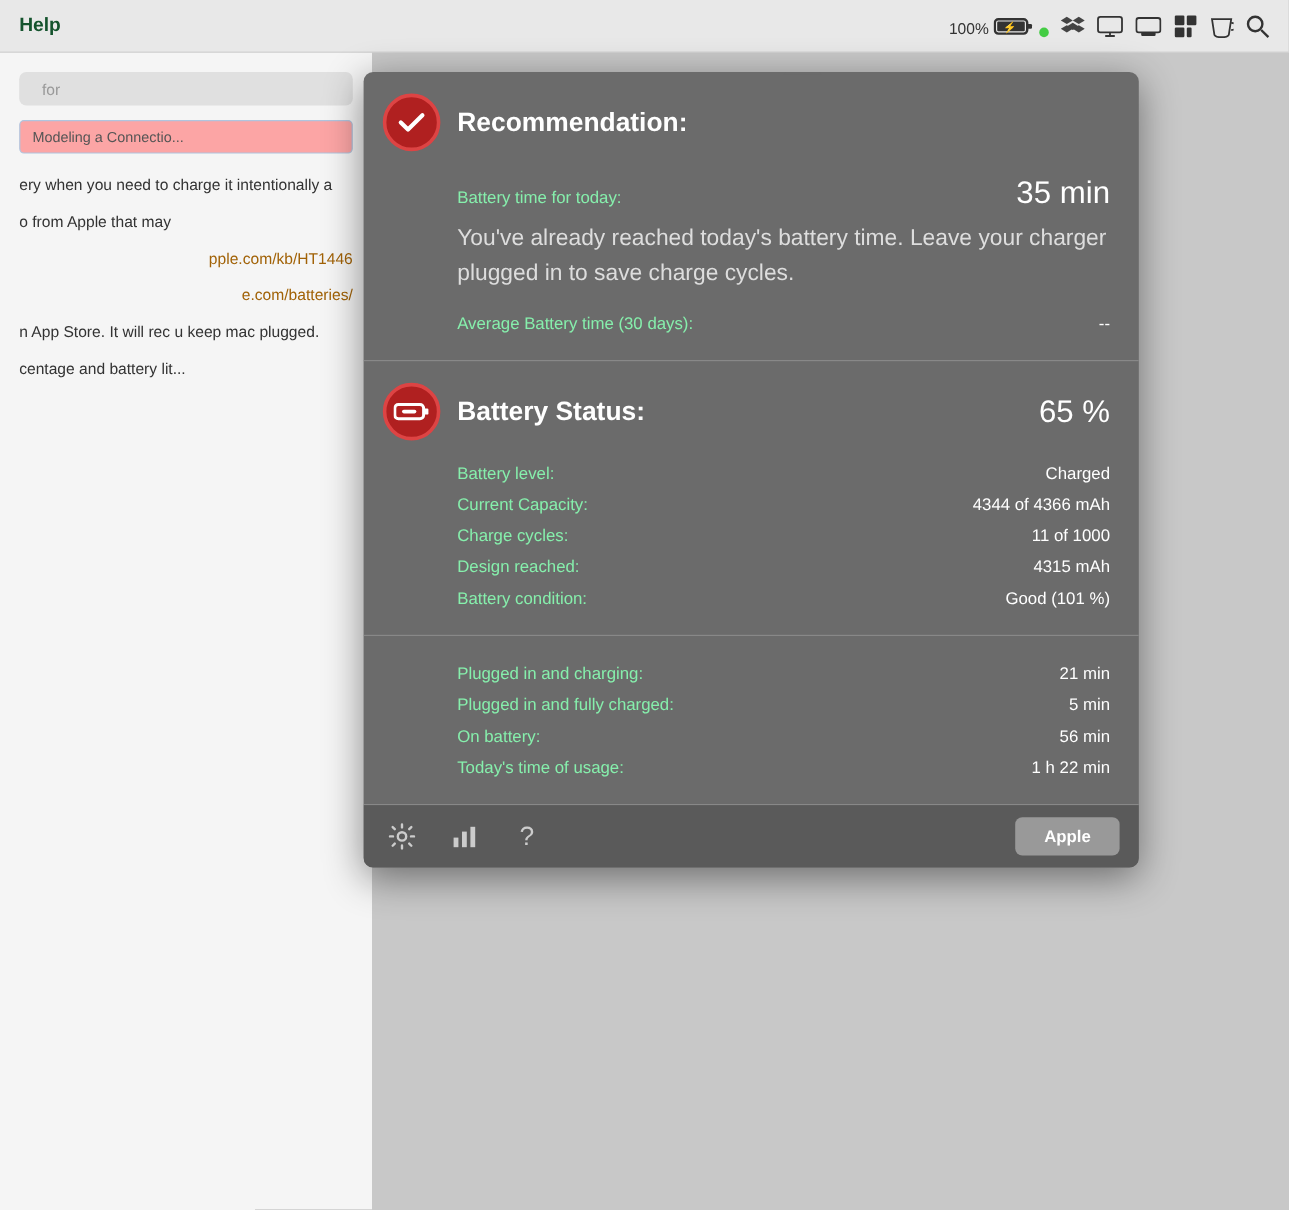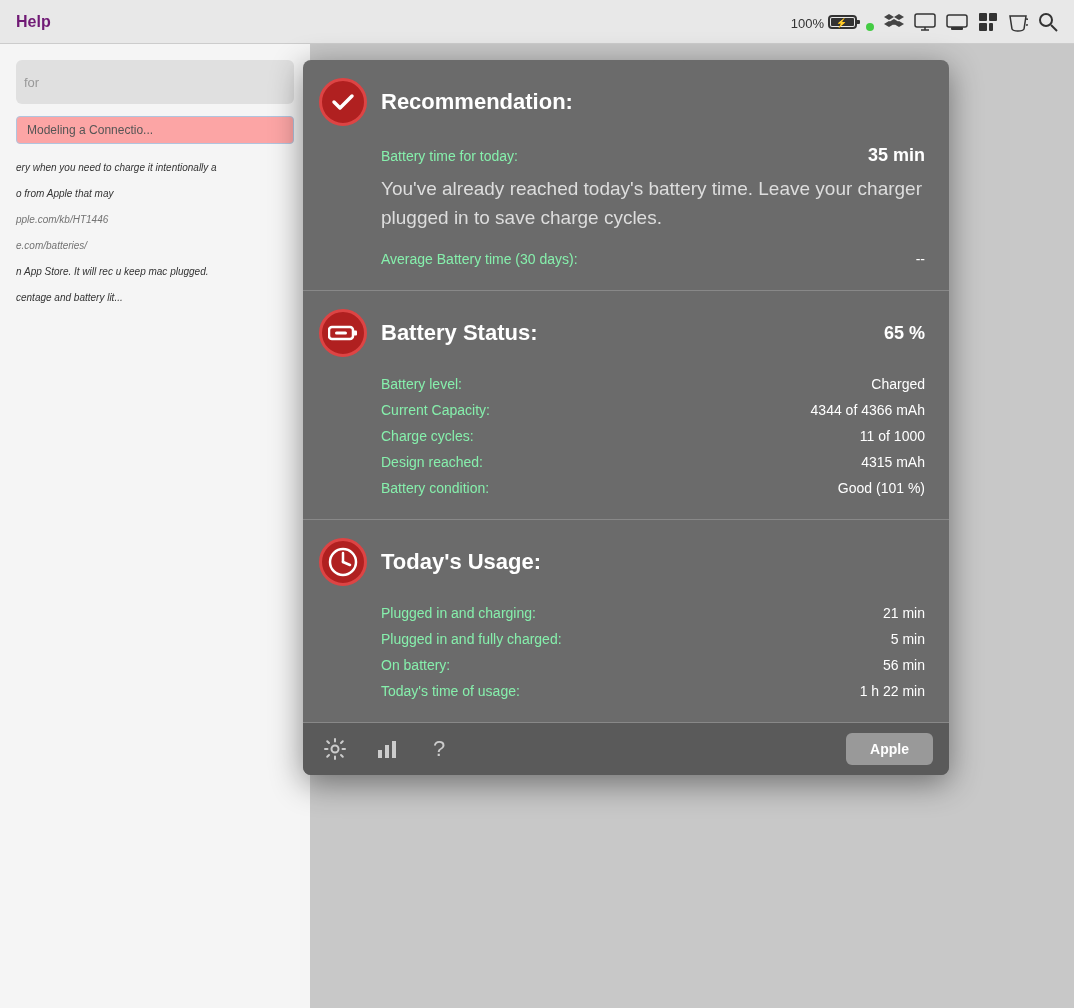--- a/index.html
+++ b/index.html
@@ -20,21 +20,21 @@
       background: #e8e8e8;
       display: flex;
       align-items: center;
       justify-content: space-between;
       padding: 0 16px;
       border-bottom: 1px solid #ccc;
     }
     .menubar-left {
       font-size: 16px;
       font-weight: 600;
-      color: #701a75;
+      color: #14532d;
     }
     .menubar-right {
       display: flex;
       align-items: center;
       gap: 10px;
       font-size: 13px;
       color: #333;
     }
     .battery-indicator {
       display: flex;
@@ -49,47 +49,46 @@
       top: 44px;
       left: 0;
       width: 310px;
       height: calc(100% - 44px);
       background: #f5f5f5;
       padding: 16px;
       overflow: hidden;
     }
     .bg-search-bar {
       width: 100%;
-      height: 44px;
+      height: 28px;
       background: #e0e0e0;
       border-radius: 6px;
       margin-bottom: 12px;
       display: flex;
       align-items: center;
-      padding: 0 8px;
+      padding: 0 19px;
       color: #999;
       font-size: 13px;
     }
     .bg-tab {
       background: #fca5a5;
       border: 1px solid #b0c4de;
       border-radius: 4px;
       padding: 6px 10px;
       font-size: 12px;
       color: #555;
       margin-bottom: 16px;
     }
     .bg-text {
-      font-size: 10px;
+      font-size: 13px;
       color: #333;
       line-height: 1.6;
-      font-style: italic;
     }
     .bg-text p { margin-bottom: 10px; }
-    .bg-link { color: #737373; }
+    .bg-link { color: #a16207; text-align: right; }
 
     
     .dropdown-panel {
       position: absolute;
       top: 60px;
       left: 303px;
       width: 646px;
       background: #6b6b6b;
       border-radius: 8px;
       box-shadow: 0 8px 32px rgba(0,0,0,0.45);
@@ -155,22 +154,22 @@
       color: #86efac;
     }
 
     .row-value {
       font-size: 14px;
       color: #fff;
       text-align: right;
     }
 
     .row-value.large {
-      font-size: 18px;
-      font-weight: 700;
+      font-size: 26px;
+      font-weight: 400;
     }
 
     .description-text {
       font-size: 19px;
       color: #ddd;
       padding: 4px 0 4px 62px;
       line-height: 1.5;
     }
 
     
@@ -345,31 +344,20 @@
       <span class="row-label">Design reached:</span>
       <span class="row-value">4315 mAh</span>
     </div>
     <div class="section-row">
       <span class="row-label">Battery condition:</span>
       <span class="row-value">Good (101 %)</span>
     </div>
   </div>
 
   <div class="panel-section">
-    <div class="section-header">
-      <div class="section-icon">
-
-        <svg width="30" height="30" viewBox="0 0 30 30">
-          <circle cx="15" cy="15" r="13" fill="none" stroke="#fff" stroke-width="2.5"></circle>
-          <line x1="15" y1="6" x2="15" y2="15" stroke="#fff" stroke-width="2.5" stroke-linecap="round"></line>
-          <line x1="15" y1="15" x2="22" y2="18" stroke="#fff" stroke-width="2.5" stroke-linecap="round"></line>
-        </svg>
-      </div>
-      <span class="section-title">Today's Usage:</span>
-    </div>
     <div class="section-row">
       <span class="row-label">Plugged in and charging:</span>
       <span class="row-value">21 min</span>
     </div>
     <div class="section-row">
       <span class="row-label">Plugged in and fully charged:</span>
       <span class="row-value">5 min</span>
     </div>
     <div class="section-row">
       <span class="row-label">On battery:</span>

